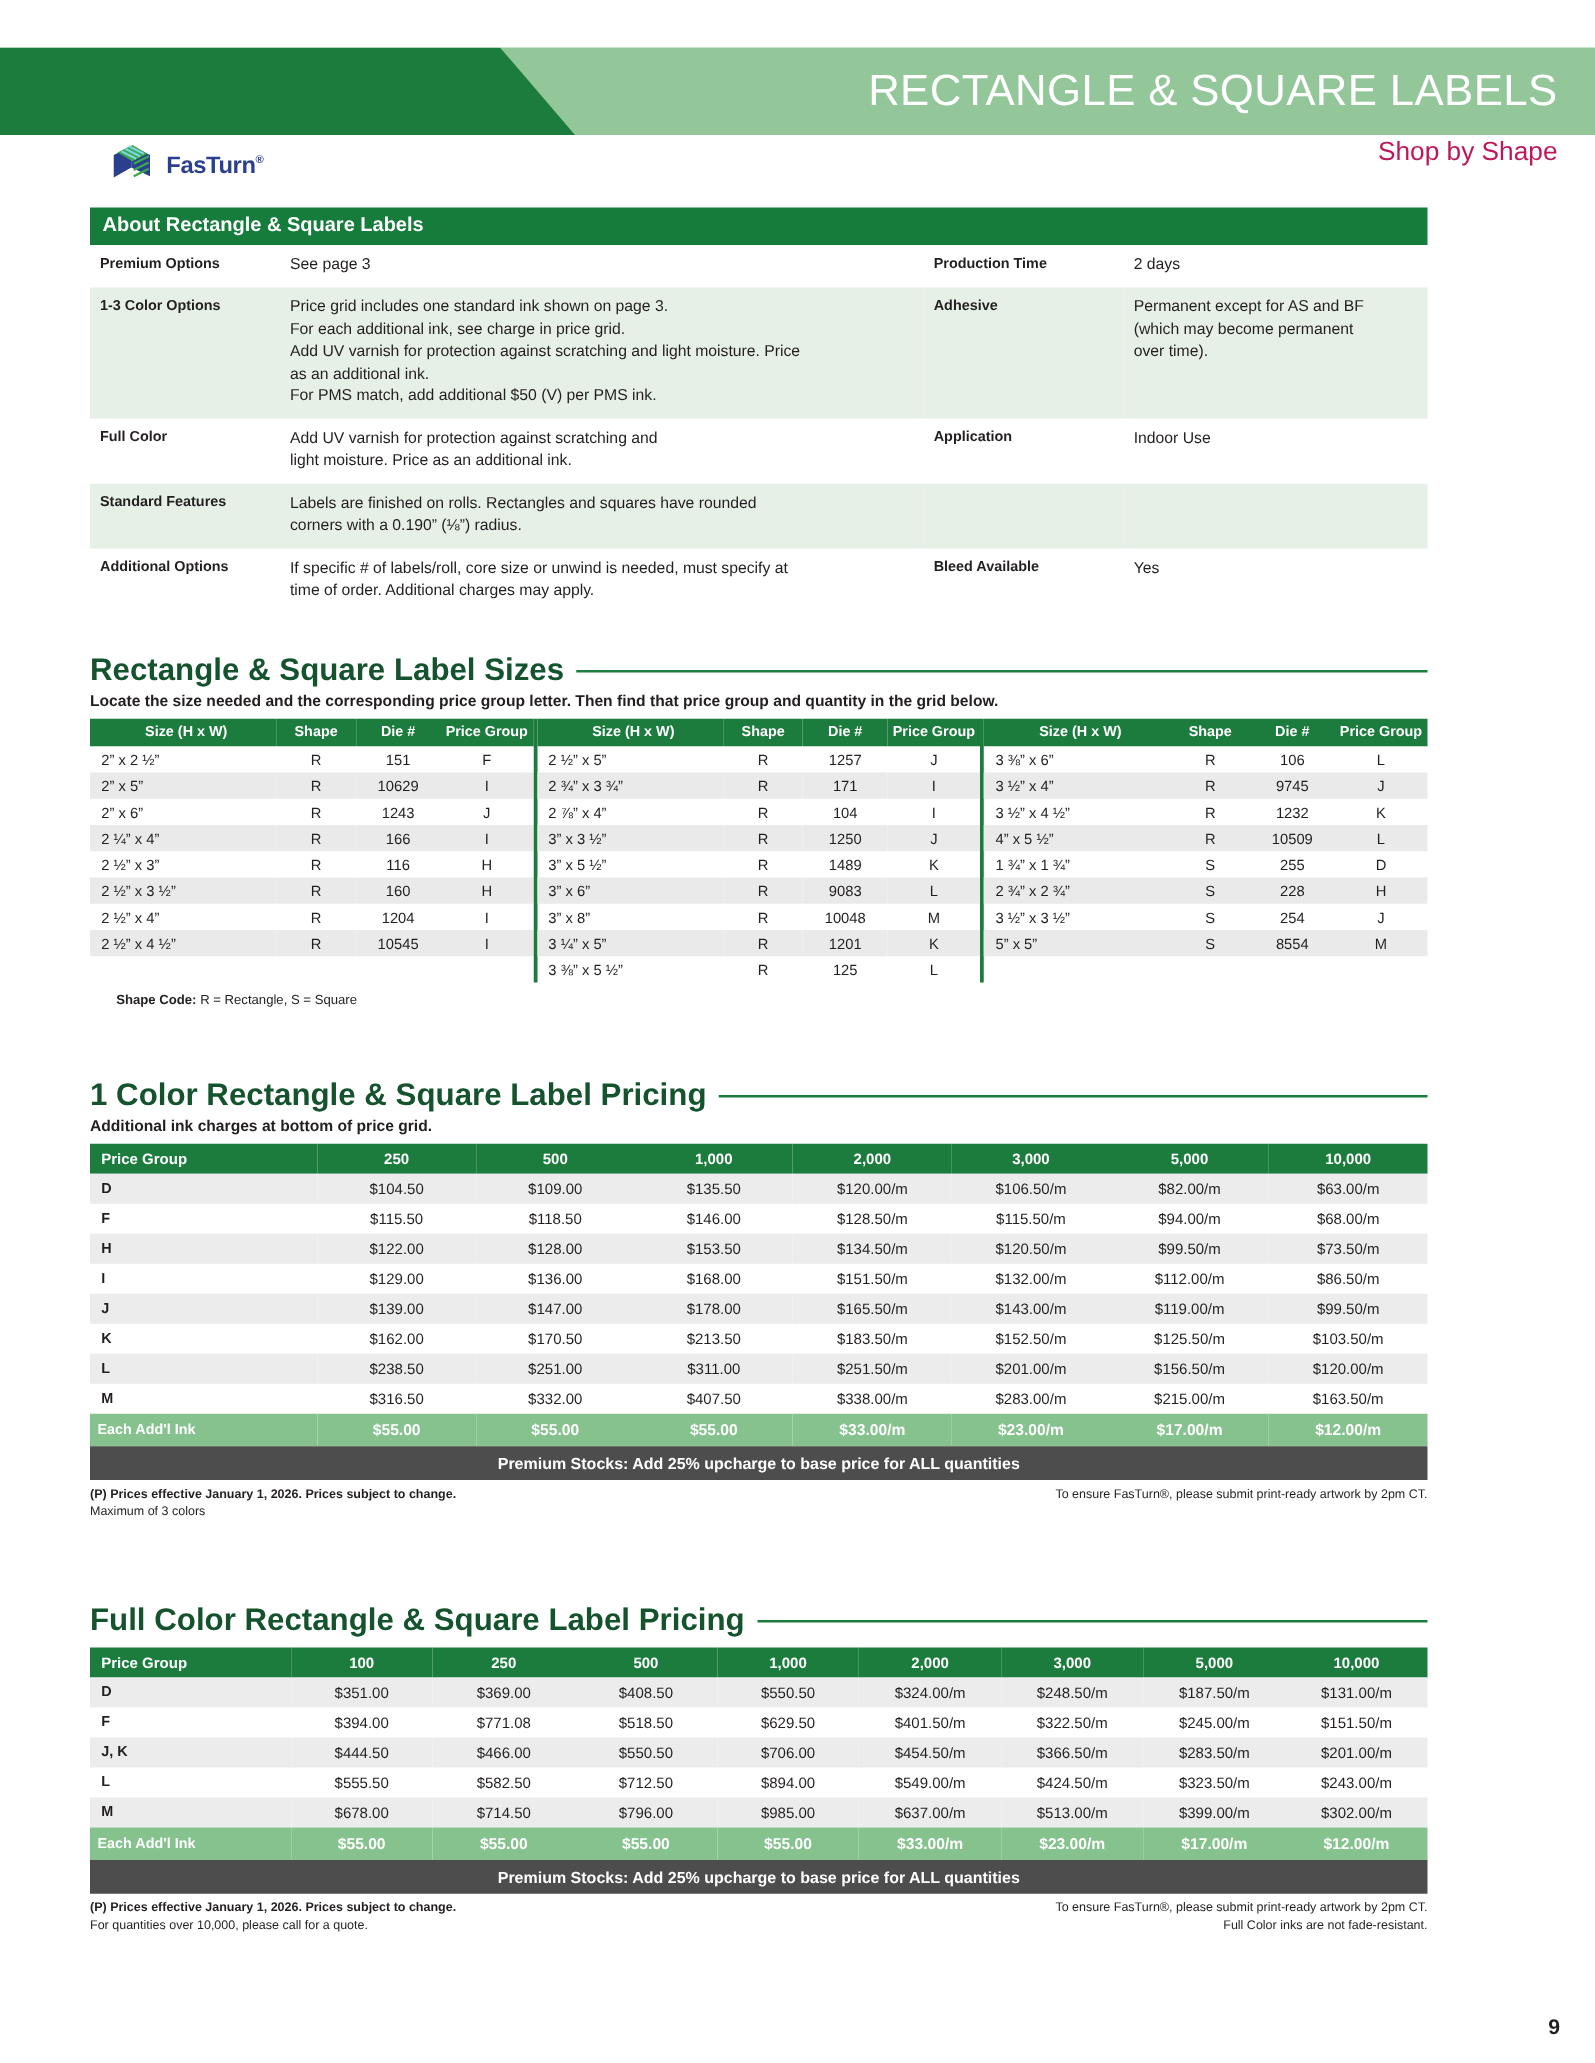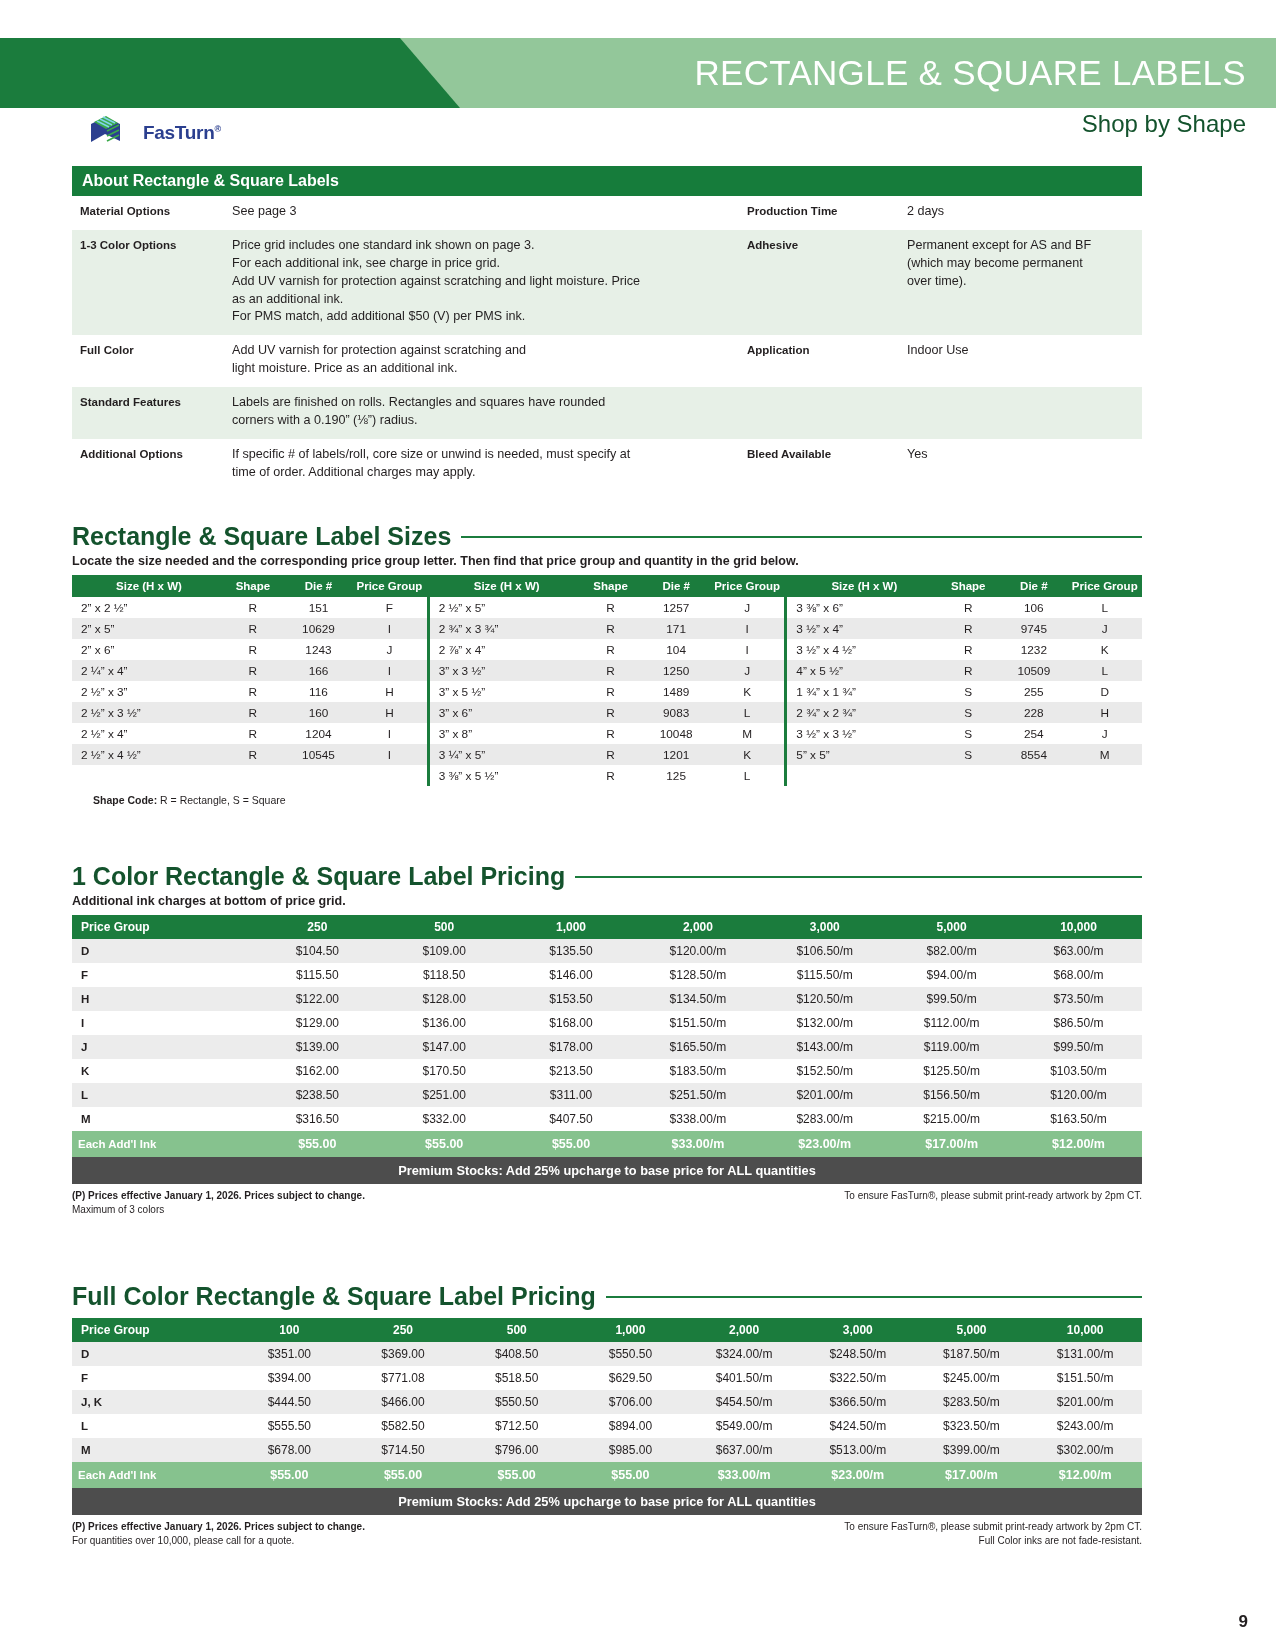--- a/index.html
+++ b/index.html
@@ -20,25 +20,25 @@
     position:absolute; left:0; top:0; width:460px; height:70px; background:#1b7c3d;
     clip-path: polygon(0 0, 400px 0, 460px 100%, 0 100%);
   }
   .banner-title {
     position:absolute; right:30px; top:0; height:70px; line-height:70px;
     font-size:35px; color:#ffffff; letter-spacing:0.3px; font-weight:400;
     white-space:nowrap;
   }
 
   .shop-by-shape {
-    position:absolute; right:30px; top:110px; font-size:24px; color:#14532d;
+    position:absolute; right:30px; top:110px; font-size:21px; color:#be185d;
   }
 
   
-  .logo-wrap { position:absolute; left:85px; top:112px; display:flex; align-items:center; gap:16px; }
+  .logo-wrap { position:absolute; left:85px; top:112px; display:flex; align-items:center; gap:6px; }
   .logo-mark { width:42px; height:42px; position:relative; }
   .logo-text { font-size:19px; font-weight:bold; color:#2b3f8f; letter-spacing:-0.3px; }
   .logo-text sup { font-size:9px; }
 
   
   .about { position:absolute; left:72px; top:166px; width:1070px; }
   .about-head {
     background:#167c3b; color:#fff; font-size:16px; font-weight:bold;
     padding:6px 10px;
   }
@@ -124,21 +124,21 @@
     </svg>
   </span>
   <span class="logo-text"><span>FasTurn</span><sup>®</sup></span>
 </div>
 
 <div class="about">
   <div class="about-head">About Rectangle &amp; Square Labels</div>
   <table class="about-grid">
     <tbody>
         <tr class="row-white">
-      <td class="lbl">Material Options</td>
+      <td class="lbl">Premium Options</td>
       <td class="val" style="white-space:pre-line;">See page 3</td>
       <td class="lbl2">Production Time</td>
       <td class="val" style="white-space:pre-line;">2 days</td>
     </tr>
     <tr class="row-alt">
       <td class="lbl">1-3 Color Options</td>
       <td class="val" style="white-space:pre-line;">Price grid includes one standard ink shown on page 3.
 For each additional ink, see charge in price grid.
 Add UV varnish for protection against scratching and light moisture. Price
 as an additional ink.

